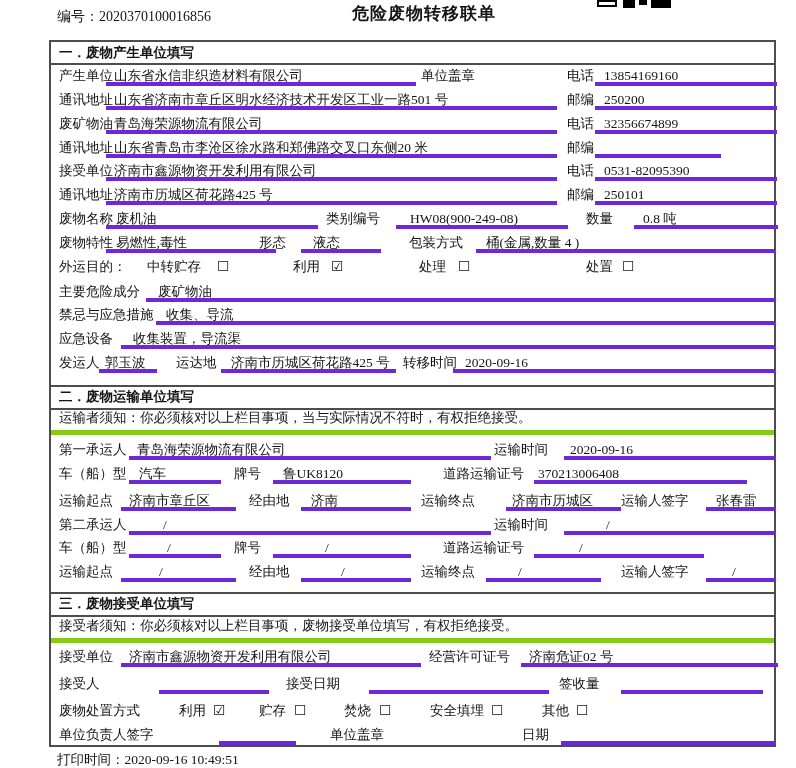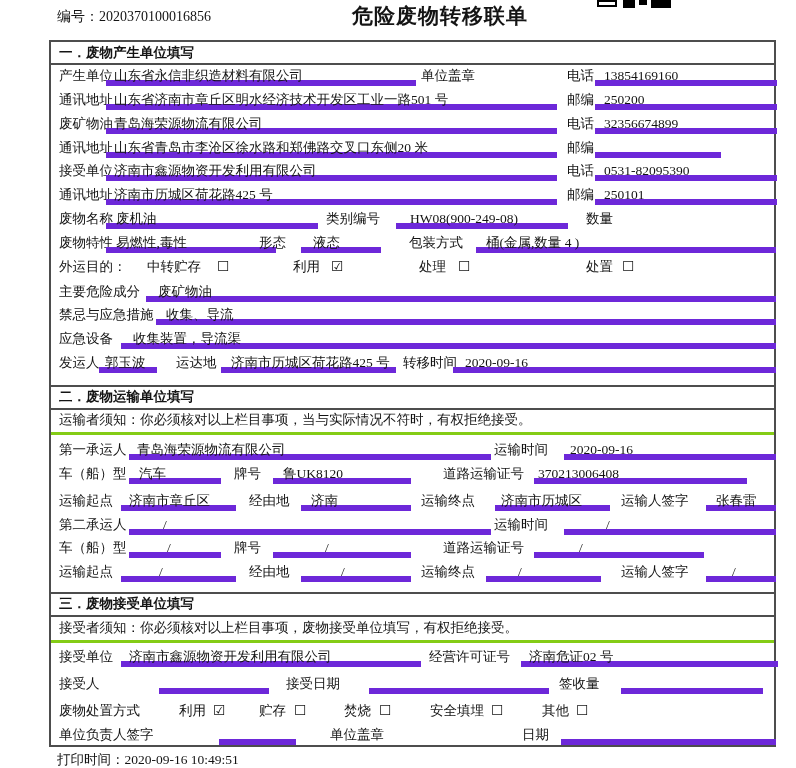--- a/index.html
+++ b/index.html
@@ -2,34 +2,34 @@
 <html><head>
 <meta charset="utf-8">
 <style>
   html,body{margin:0;padding:0;background:#fff;}
   .sheet{position:relative;width:796px;height:768px;background:#ffffff;overflow:hidden;
          font-family:"Liberation Serif","DejaVu Serif",serif;color:#141414;margin-left:19px;}
   .edge-line{position:absolute;top:0;width:2px;height:768px;background:#b9b9b9;}
   .qr-bit{position:absolute;background:#000;}
   .qr-outline{position:absolute;border:2px solid #000;background:#fff;box-sizing:border-box;}
   .doc-no{position:absolute;left:38px;top:8px;font-size:14px;white-space:nowrap;}
-  .doc-title{position:absolute;left:333px;top:2px;font-size:21px;font-weight:bold;letter-spacing:1px;
+  .doc-title{position:absolute;left:333px;top:2px;font-size:17px;font-weight:bold;letter-spacing:1px;
              font-family:"Liberation Sans","DejaVu Sans",sans-serif;white-space:nowrap;}
   .tbl{position:absolute;left:30px;top:40px;width:727px;height:707px;
        border:2px solid #4d4d4d;box-sizing:border-box;}
   .sec-head{position:absolute;left:0;width:100%;box-sizing:border-box;
             font-family:"Liberation Sans","DejaVu Sans",sans-serif;
             font-weight:bold;font-size:13.5px;padding-left:8px;white-space:nowrap;}
   .sec-head.first{top:0;height:23px;line-height:22px;border-bottom:2px solid #4d4d4d;}
   .sec-head.mid{height:25px;line-height:20px;border-top:2px solid #4d4d4d;border-bottom:2px solid #4d4d4d;}
   .row{position:absolute;left:0;width:100%;height:22px;}
-  .row.notice{border-bottom:3px solid #84cc16;box-sizing:border-box;height:23px;}
+  .row.notice{border-bottom:5px solid #84cc16;box-sizing:border-box;height:23px;}
   .lab{position:absolute;bottom:2px;height:20px;line-height:19px;font-size:13.5px;white-space:nowrap;}
   .und{position:absolute;bottom:2px;height:20px;line-height:19px;font-size:13.5px;white-space:nowrap;
-       border-bottom:6px solid #6d28d9;box-sizing:border-box;overflow:visible;}
+       border-bottom:4px solid #6d28d9;box-sizing:border-box;overflow:visible;}
   .cb{position:absolute;bottom:2px;height:20px;line-height:19px;font-size:14px;
       font-family:"DejaVu Sans",sans-serif;}
   .print-line{position:absolute;left:38px;top:751px;font-size:13.5px;white-space:nowrap;}
 </style>
 </head>
 <body>
 
 <div class="sheet">
 
   <div>
@@ -92,20 +92,21 @@
       <span class="lab" style="left:516px">邮编</span>
       <span class="und" style="left:544px;width:182px;padding-left:9px">250101</span>
     </div>
 
     <div class="row" style="top:167px">
       <span class="lab" style="left:8px">废物名称</span>
       <span class="und" style="left:55px;width:212px;padding-left:10px">废机油</span>
       <span class="lab" style="left:275px">类别编号</span>
       <span class="und" style="left:345px;width:172px;padding-left:14px">HW08(900-249-08)</span>
       <span class="lab" style="left:535px">数量</span>
+      <span class="und" style="left:583px;width:144px;padding-left:9px">0.8 吨</span>
     </div>
 
     <div class="row" style="top:191px">
       <span class="lab" style="left:8px">废物特性</span>
       <span class="und" style="left:55px;width:170px;padding-left:10px">易燃性,毒性</span>
       <span class="lab" style="left:208px">形态</span>
       <span class="und" style="left:250px;width:80px;padding-left:12px">液态</span>
       <span class="lab" style="left:358px">包装方式</span>
       <span class="und" style="left:425px;width:300px;padding-left:10px">桶(金属,数量 4 )</span>
     </div>
@@ -167,21 +168,21 @@
       <span class="lab" style="left:392px">道路运输证号</span>
       <span class="und" style="left:483px;width:213px;padding-left:4px">370213006408</span>
     </div>
 
     <div class="row" style="top:449px">
       <span class="lab" style="left:8px">运输起点</span>
       <span class="und" style="left:70px;width:115px;padding-left:8px">济南市章丘区</span>
       <span class="lab" style="left:198px">经由地</span>
       <span class="und" style="left:250px;width:110px;padding-left:10px">济南</span>
       <span class="lab" style="left:370px">运输终点</span>
-      <span class="und" style="left:444px;width:115px;padding-left:6px">济南市历城区</span>
+      <span class="und" style="left:455px;width:115px;padding-left:6px">济南市历城区</span>
       <span class="lab" style="left:570px">运输人签字</span>
       <span class="und" style="left:655px;width:70px;padding-left:10px">张春雷</span>
     </div>
 
     <div class="row" style="top:473px">
       <span class="lab" style="left:8px">第二承运人</span>
       <span class="und" style="left:78px;width:362px;padding-left:34px">/</span>
       <span class="lab" style="left:443px">运输时间</span>
       <span class="und" style="left:513px;width:212px;padding-left:42px">/</span>
     </div>

